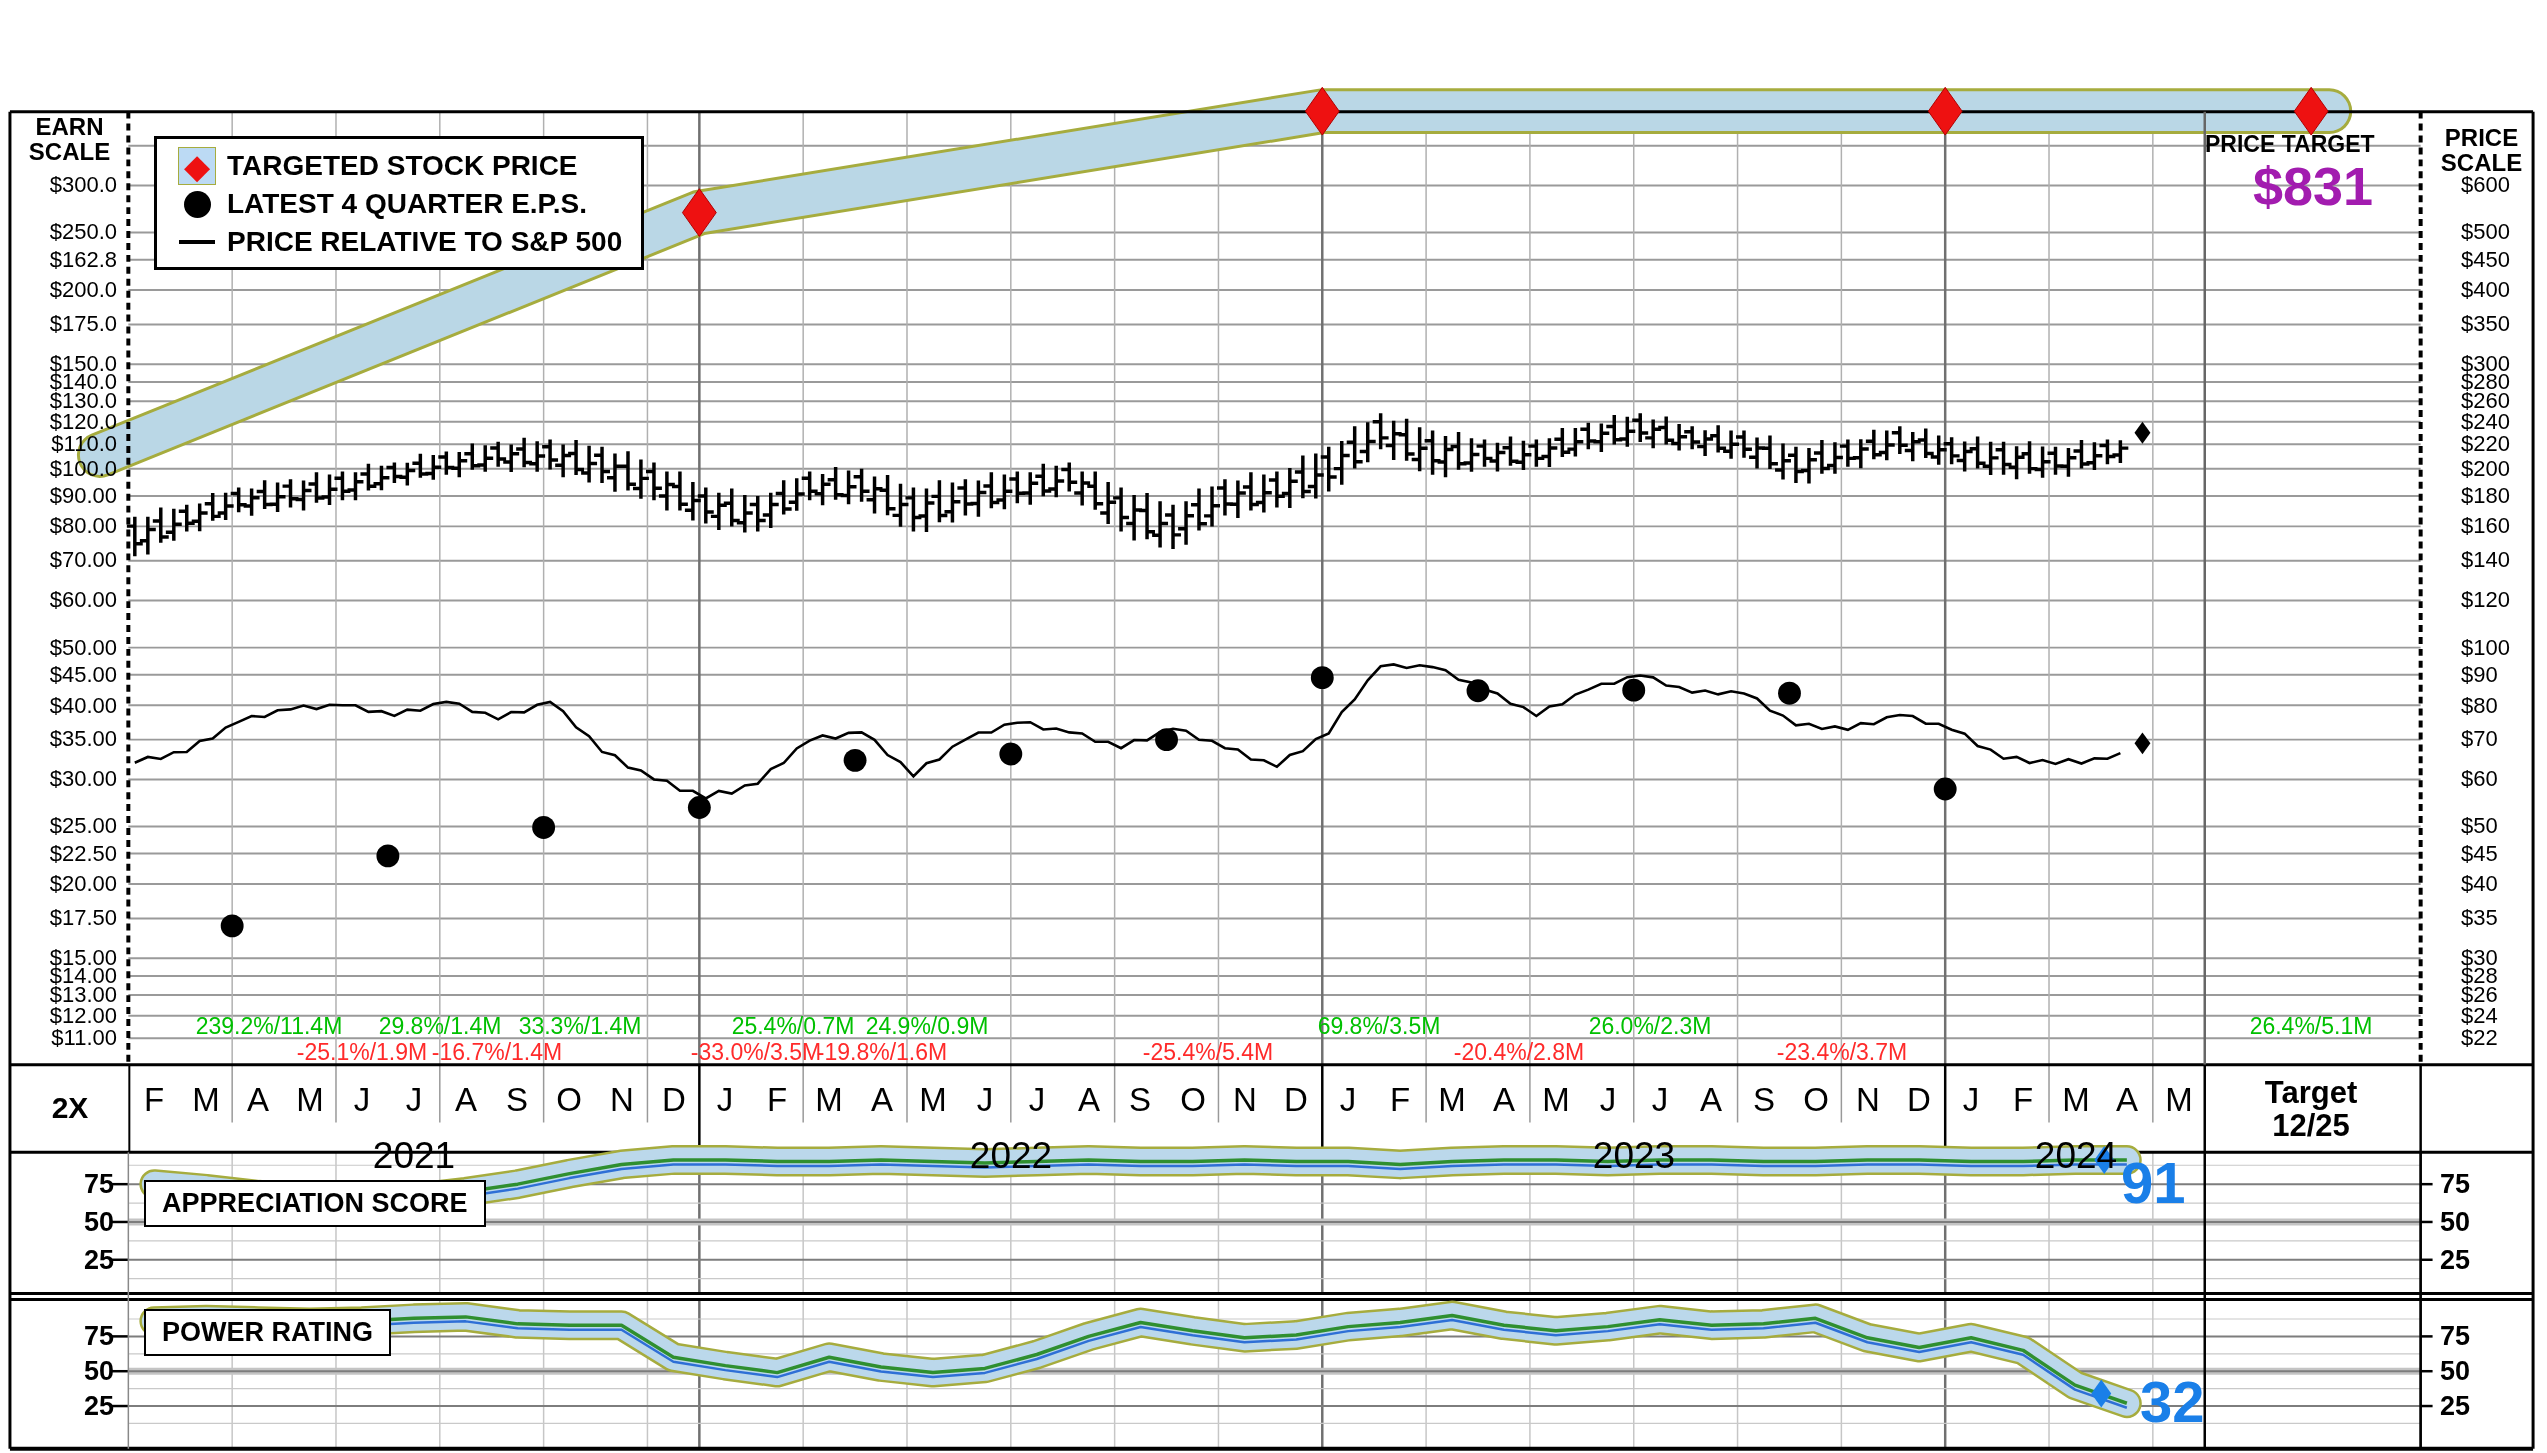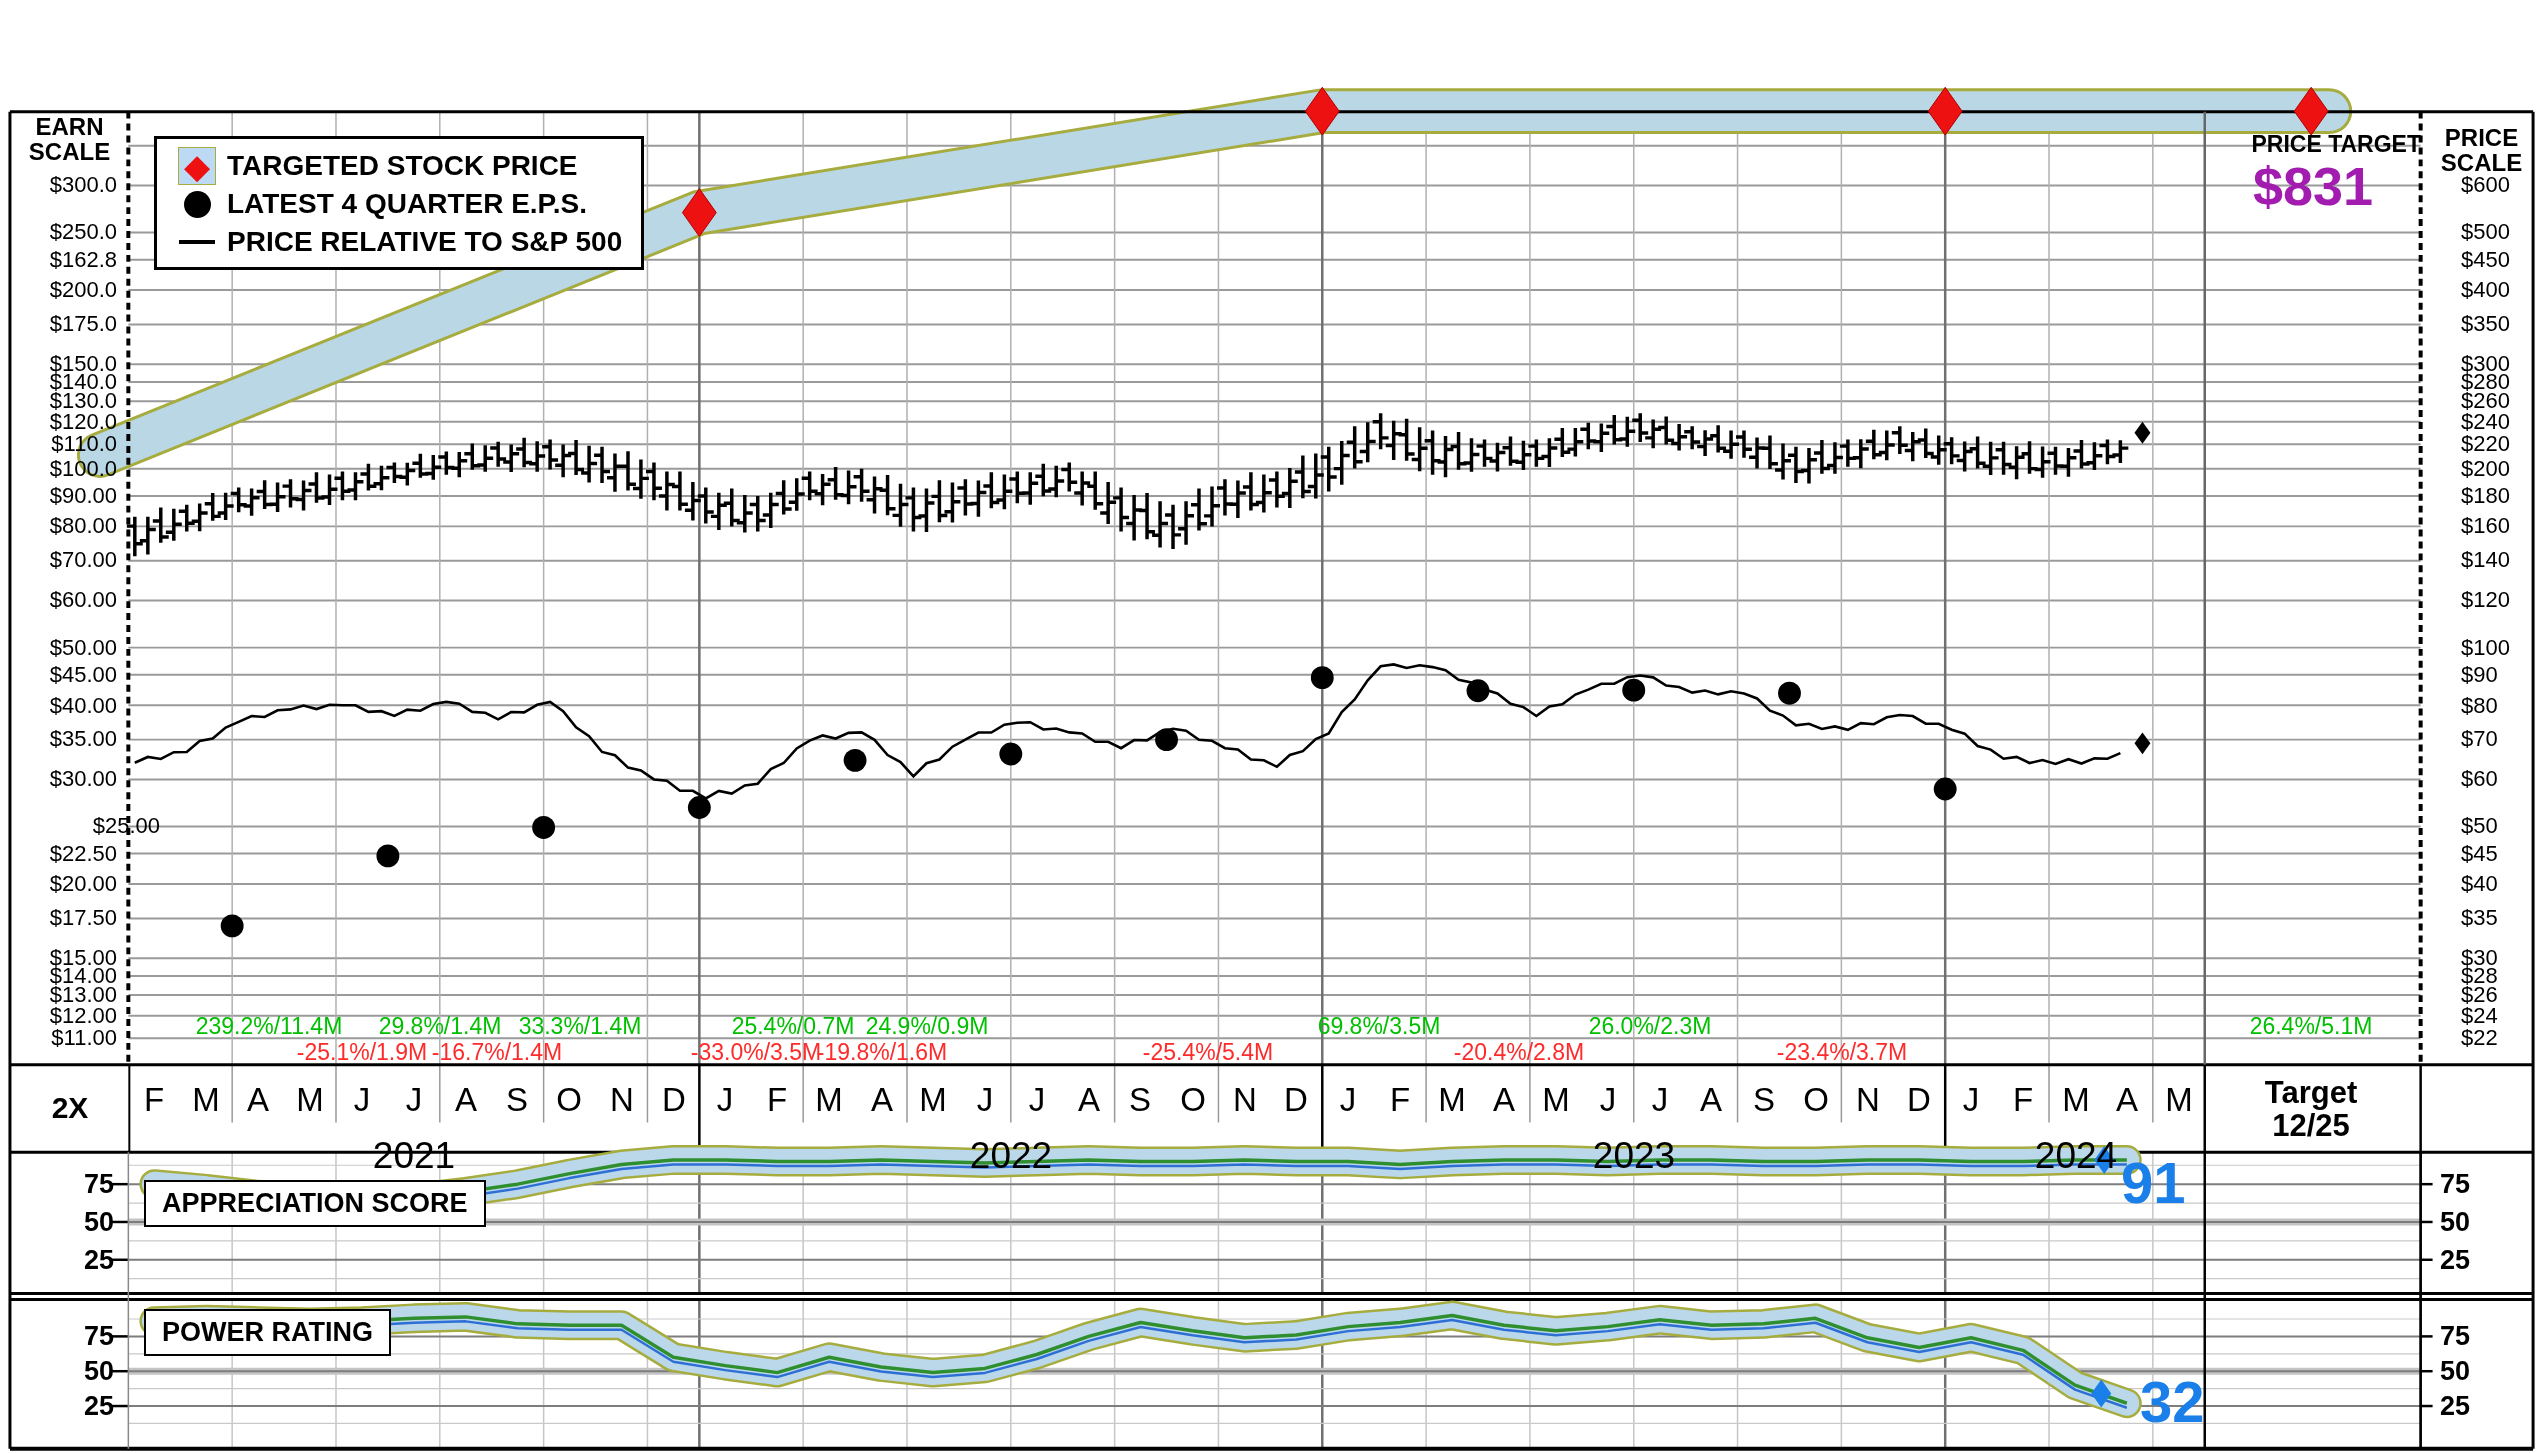--- a/index.html
+++ b/index.html
@@ -16,21 +16,21 @@
   .year{font-size:37px;line-height:36px;font-weight:normal;transform:translateX(-50%);margin-top:22px;}
   .anno{font-size:23px;line-height:24px;font-weight:500;transform:translateX(-50%);}
   .legend{left:154px;top:136px;width:466px;border:3px solid #000;background:#fff;padding:8px 0 6px 18px;}
   .lrow{display:flex;align-items:center;height:38px;}
   .licon{width:44px;display:flex;justify-content:center;align-items:center;}
   .ltext{font-weight:bold;font-size:28px;padding-left:8px;}
   .ldia{width:36px;height:36px;background:#bcdaf4;border:1px solid #a6ac3e;display:flex;align-items:center;justify-content:center;}
   .ldia span{color:#ee1111;font-size:34px;line-height:34px;}
   .lcirc{width:27px;height:27px;border-radius:50%;background:#000;}
   .lline{width:36px;height:4px;background:#000;}
-  .ptlabel{font-weight:bold;font-size:23px;text-align:right;left:2205px;width:216px;}
+  .ptlabel{font-weight:bold;font-size:23px;text-align:left;left:2205px;width:216px;}
   .ptvalue{font-weight:bold;font-size:54px;text-align:center;left:2205px;width:216px;color:#a21caf;}
   .targetcol{font-weight:bold;font-size:31px;line-height:32px;text-align:center;left:2205px;width:212px;}
   .mult{font-weight:600;font-size:30px;left:40px;width:60px;text-align:center;}
   .ptitle{border:2px solid #000;background:#fff;font-weight:bold;font-size:27px;line-height:27px;padding:8px 16px;}
   .score{font-weight:bold;font-size:58px;line-height:58px;color:#1a7fe8;}
 </style>
 </head>
 <body>
 
 <div class="fig">
@@ -303,21 +303,21 @@
       <div class="ov axlbl leftlbl" style="top:456px;">$100.0</div>
       <div class="ov axlbl leftlbl" style="top:483px;">$90.00</div>
       <div class="ov axlbl leftlbl" style="top:513px;">$80.00</div>
       <div class="ov axlbl leftlbl" style="top:547px;">$70.00</div>
       <div class="ov axlbl leftlbl" style="top:587px;">$60.00</div>
       <div class="ov axlbl leftlbl" style="top:635px;">$50.00</div>
       <div class="ov axlbl leftlbl" style="top:662px;">$45.00</div>
       <div class="ov axlbl leftlbl" style="top:693px;">$40.00</div>
       <div class="ov axlbl leftlbl" style="top:726px;">$35.00</div>
       <div class="ov axlbl leftlbl" style="top:766px;">$30.00</div>
-      <div class="ov axlbl leftlbl" style="top:813px;padding-left:43px;">$25.00</div>
+      <div class="ov axlbl leftlbl" style="top:813px;">$25.00</div>
       <div class="ov axlbl leftlbl" style="top:841px;">$22.50</div>
       <div class="ov axlbl leftlbl" style="top:871px;">$20.00</div>
       <div class="ov axlbl leftlbl" style="top:905px;">$17.50</div>
       <div class="ov axlbl leftlbl" style="top:945px;">$15.00</div>
       <div class="ov axlbl leftlbl" style="top:963px;">$14.00</div>
       <div class="ov axlbl leftlbl" style="top:982px;">$13.00</div>
       <div class="ov axlbl leftlbl" style="top:1003px;">$12.00</div>
       <div class="ov axlbl leftlbl" style="top:1025px;">$11.00</div>
       <div class="ov axlbl rightlbl" style="top:172px;">$600</div>
       <div class="ov axlbl rightlbl" style="top:219px;">$500</div>

